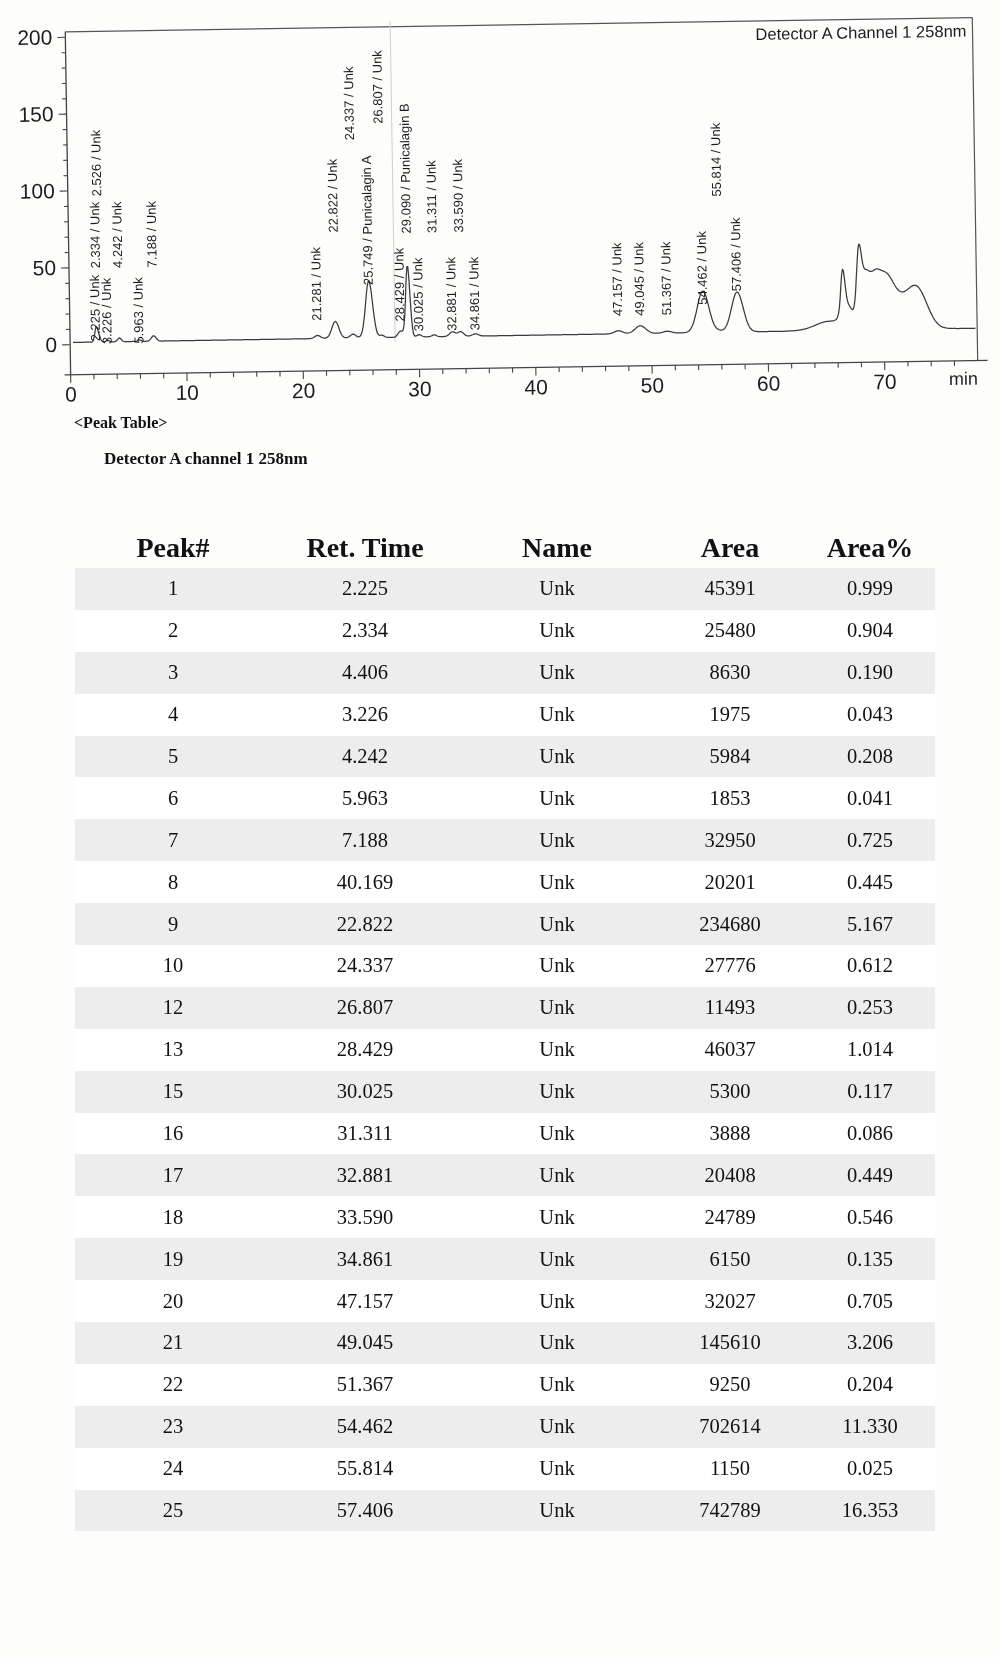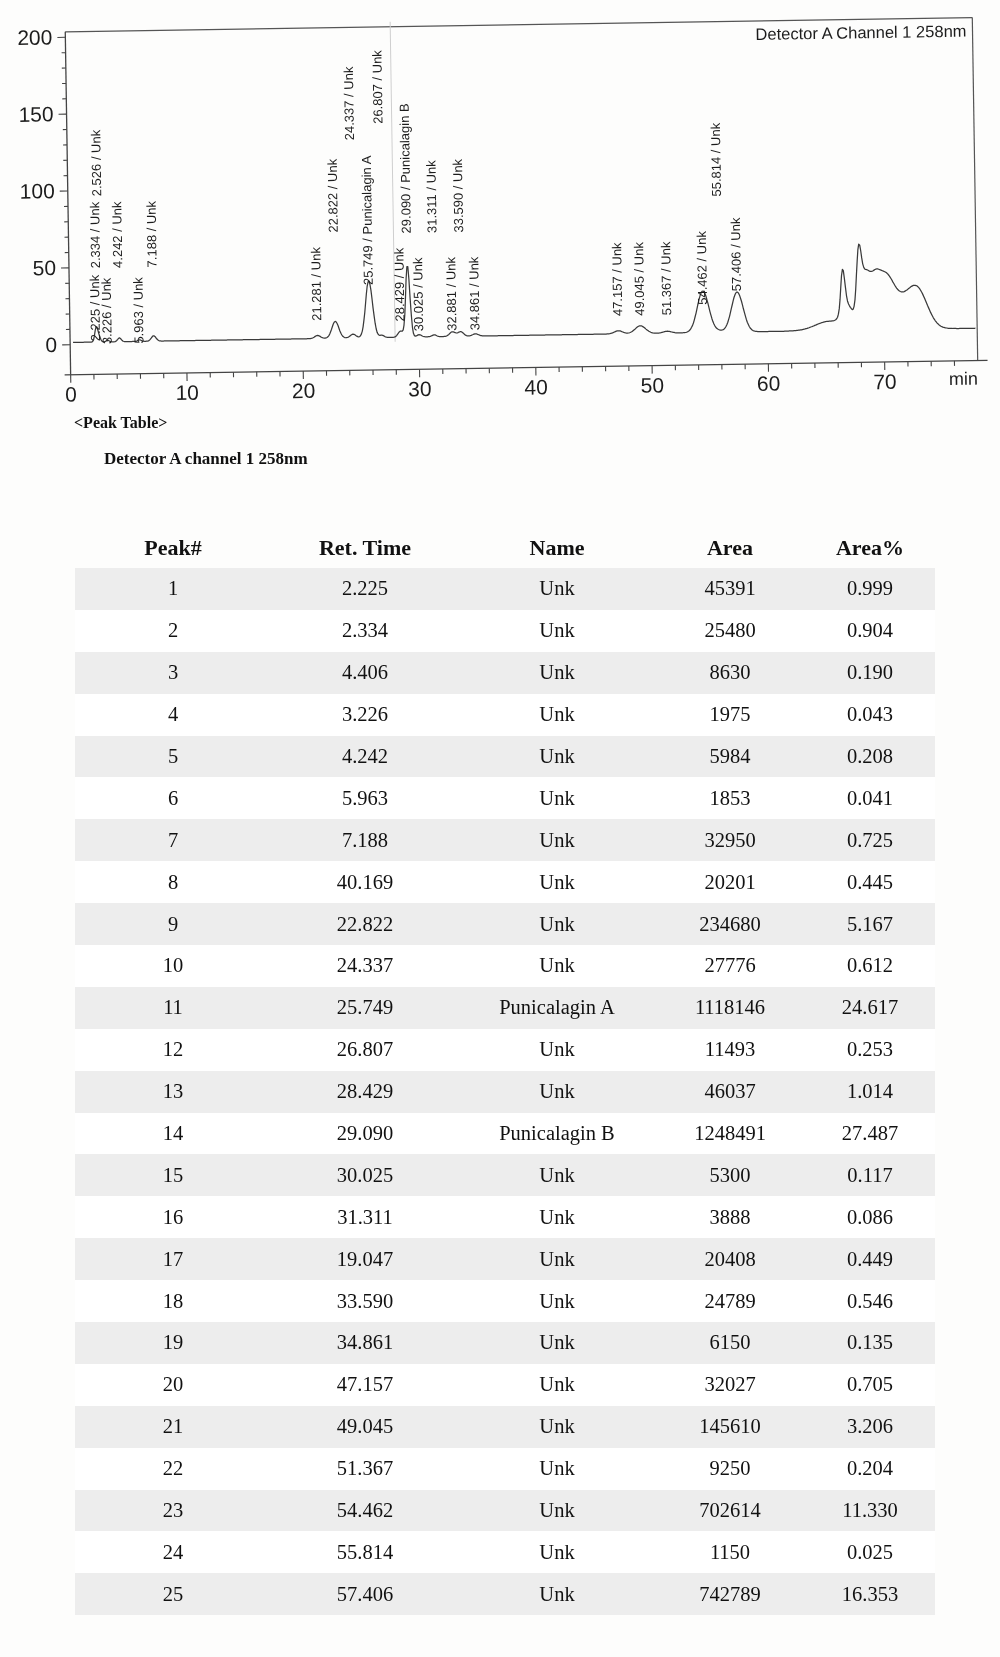--- a/index.html
+++ b/index.html
@@ -5,21 +5,21 @@
   html,body{margin:0;padding:0;background:#ffffff;}
   .page{position:relative;width:1000px;height:1657px;background:#fdfdfc;overflow:hidden;
         font-family:"Liberation Serif", serif;color:#111;}
   .chart-wrap{position:absolute;left:0;top:0;width:1000px;height:405px;transform:rotate(-0.9deg);transform-origin:50% 50%;}
   svg text{font-family:"Liberation Sans", sans-serif;fill:#1c1c1c;}
   .heading{position:absolute;left:74px;top:414px;font-size:16px;font-weight:bold;}
   .subheading{position:absolute;left:104px;top:449px;font-size:17px;font-weight:bold;}
   .ptable{position:absolute;left:75px;top:528px;width:860px;}
   .trow{display:grid;grid-template-columns:196px 188px 196px 150px 130px;align-items:center;}
   .trow > div{text-align:center;}
-  .thead{height:40px;font-size:22px;font-weight:bold;}
+  .thead{height:40px;font-size:28px;font-weight:bold;}
   .tbody .trow{height:41.9px;font-size:20.5px;}
   .tbody .trow:nth-child(odd){background:#ededed;}
   .tbody .trow:nth-child(even){background:#ffffff;}
   .trow.total{background:#ffffff !important;}
 </style>
 </head>
 <body>
 
 <div class="page">
 
@@ -210,64 +210,50 @@
           <div>5.167</div>
         </div>
         <div class="trow">
           <div>10</div>
           <div>24.337</div>
           <div>Unk</div>
           <div>27776</div>
           <div>0.612</div>
         </div>
         <div class="trow">
-          <div>11</div>
-          <div>25.749</div>
-          <div>Punicalagin A</div>
-          <div>1118146</div>
-          <div>24.617</div>
-        </div>
-        <div class="trow">
           <div>12</div>
           <div>26.807</div>
           <div>Unk</div>
           <div>11493</div>
           <div>0.253</div>
         </div>
         <div class="trow">
           <div>13</div>
           <div>28.429</div>
           <div>Unk</div>
           <div>46037</div>
           <div>1.014</div>
         </div>
         <div class="trow">
-          <div>14</div>
-          <div>29.090</div>
-          <div>Punicalagin B</div>
-          <div>1248491</div>
-          <div>27.487</div>
-        </div>
-        <div class="trow">
           <div>15</div>
           <div>30.025</div>
           <div>Unk</div>
           <div>5300</div>
           <div>0.117</div>
         </div>
         <div class="trow">
           <div>16</div>
           <div>31.311</div>
           <div>Unk</div>
           <div>3888</div>
           <div>0.086</div>
         </div>
         <div class="trow">
           <div>17</div>
-          <div>19.047</div>
+          <div>32.881</div>
           <div>Unk</div>
           <div>20408</div>
           <div>0.449</div>
         </div>
         <div class="trow">
           <div>18</div>
           <div>33.590</div>
           <div>Unk</div>
           <div>24789</div>
           <div>0.546</div>

